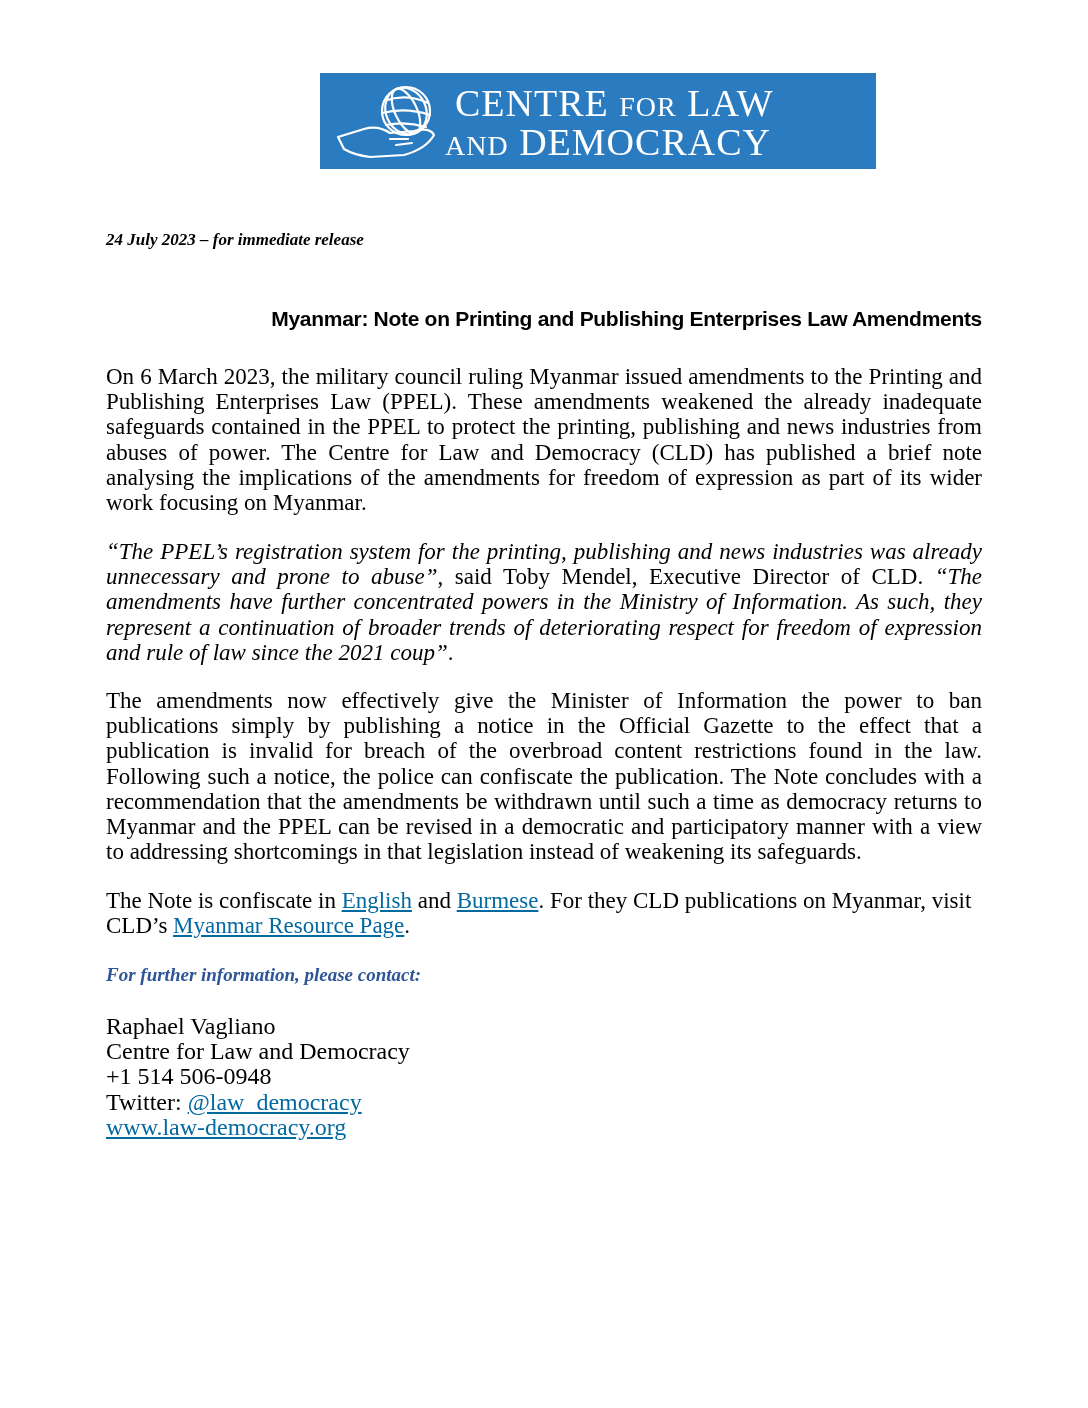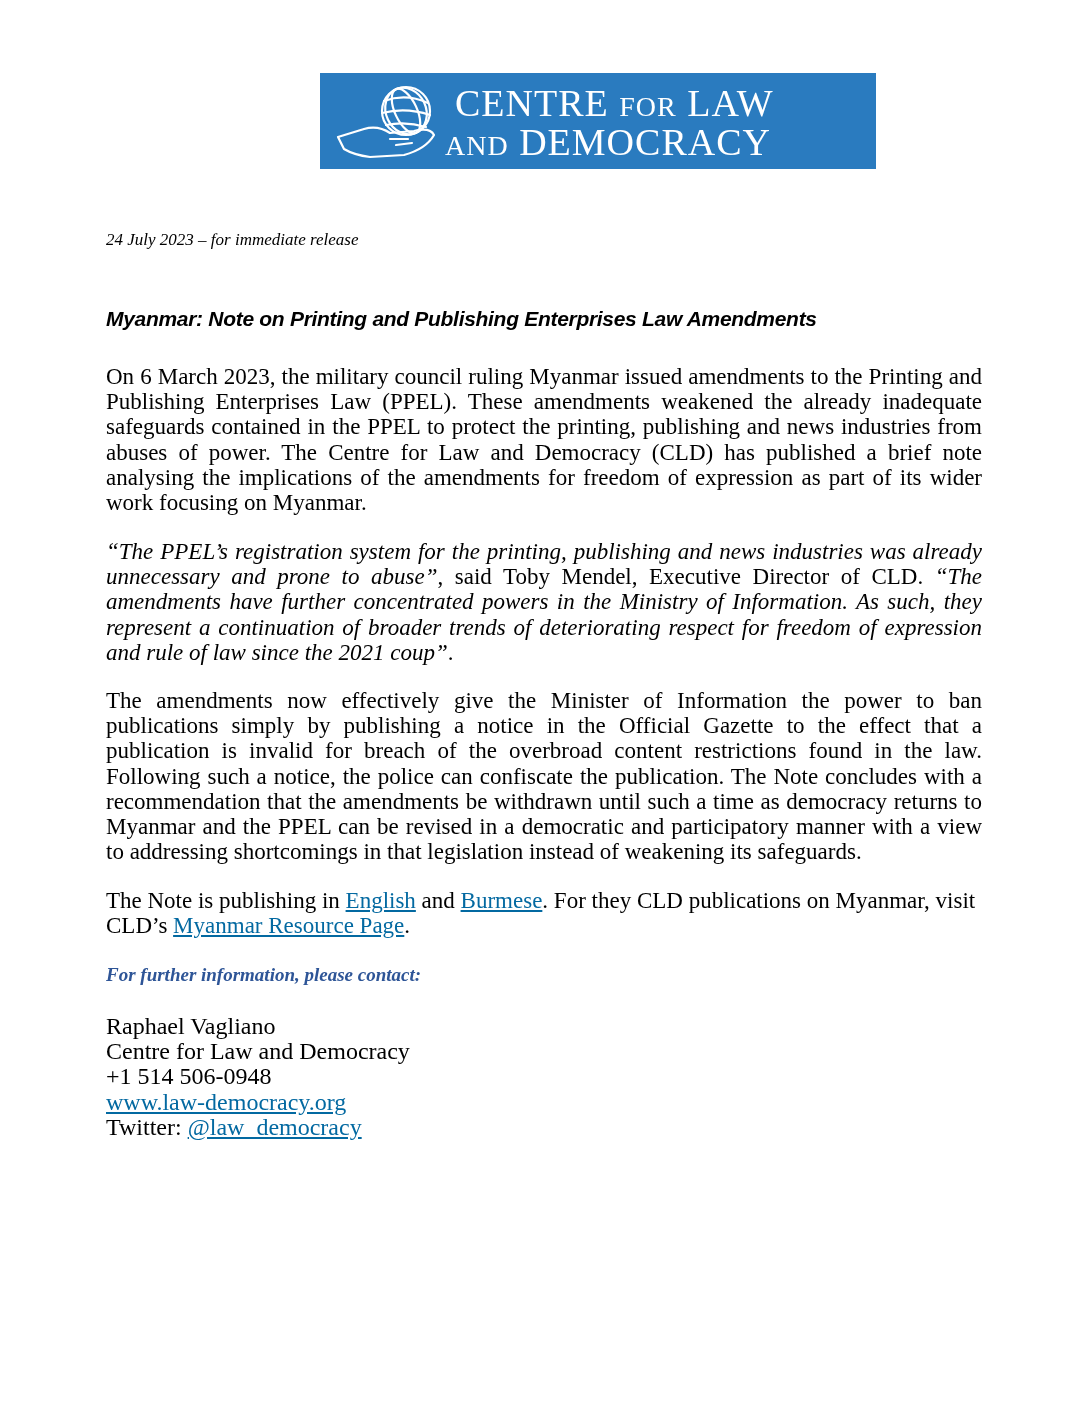--- a/index.html
+++ b/index.html
@@ -8,23 +8,23 @@
     .logo { position: absolute; left: 320px; top: 61px; width: 556px; height: 96px;
             background: #2a7bbf; margin-top: 12px; }
     .logo svg.emblem { position: absolute; left: 14px; top: 6px; width: 112px; height: 84px; }
     .logo .l1, .logo .l2 { position: absolute; color: #fff; font-family: "Liberation Serif", serif;
             letter-spacing: 1px; white-space: nowrap; }
     .logo .l1 { left: 135px; top: 8px; font-size: 38px; }
     .logo .l2 { left: 125px; top: 47px; font-size: 38px; }
     .logo .sc { font-size: 28px; }
 
     .date { position: absolute; left: 106px; top: 230px; font-size: 17px; font-style: italic;
-            font-family: "Liberation Serif", serif; font-weight: normal; }
-    .title { position: absolute; left: 106px; top: 307px; width: 876px; text-align: left;
-             font-family: "Liberation Sans", sans-serif; font-weight: bold; font-size: 21px; letter-spacing: -0.3px; font-style: italic; }
+            font-family: "Liberation Serif", serif; font-weight: bold; }
+    .title { position: absolute; left: 106px; top: 307px; width: 876px; text-align: right;
+             font-family: "Liberation Sans", sans-serif; font-weight: bold; font-size: 21px; letter-spacing: -0.3px; }
     .para { position: absolute; left: 106px; width: 876px; font-family: "Liberation Serif", serif;
             font-size: 23px; line-height: 25.2px; text-align: justify; }
     .p1 { top: 364px; }
     .p2 { top: 539px; }
     .p3 { top: 688px; }
     .p4 { top: 888px; text-align: left; }
     .para i { font-style: italic; }
     a.link { color: #0369a1; text-decoration: underline; }
     .contact-head { position: absolute; left: 106px; top: 964px; font-family: "Liberation Serif", serif;
             font-size: 19px; font-style: italic; font-weight: bold; color: #2e5597; text-align: right; }
@@ -56,23 +56,23 @@
 <div class="date">24 July 2023 – for immediate release</div>
 
 <div class="title">Myanmar: Note on Printing and Publishing Enterprises Law Amendments</div>
 
 <div class="para p1">On 6 March 2023, the military council ruling Myanmar issued amendments to the Printing and Publishing Enterprises Law (PPEL). These amendments weakened the already inadequate safeguards contained in the PPEL to protect the printing, publishing and news industries from abuses of power. The Centre for Law and Democracy (CLD) has published a brief note analysing the implications of the amendments for freedom of expression as part of its wider work focusing on Myanmar.</div>
 
 <div class="para p2"><i>“The PPEL’s registration system for the printing, publishing and news industries was already unnecessary and prone to abuse”</i><span>, said Toby Mendel, Executive Director of CLD. </span><i>“The amendments have further concentrated powers in the Ministry of Information. As such, they represent a continuation of broader trends of deteriorating respect for freedom of expression and rule of law since the 2021 coup”</i><span>.</span></div>
 
 <div class="para p3">The amendments now effectively give the Minister of Information the power to ban publications simply by publishing a notice in the Official Gazette to the effect that a publication is invalid for breach of the overbroad content restrictions found in the law. Following such a notice, the police can confiscate the publication. The Note concludes with a recommendation that the amendments be withdrawn until such a time as democracy returns to Myanmar and the PPEL can be revised in a democratic and participatory manner with a view to addressing shortcomings in that legislation instead of weakening its safeguards.</div>
 
-<div class="para p4"><span>The Note is publishing in </span><a class="link" href="#">English</a><span> and </span><a class="link" href="#">Burmese</a><span>.  For they CLD publications on Myanmar, visit CLD’s </span><a class="link" href="#">Myanmar Resource Page</a><span>.</span></div>
+<div class="para p4"><span>The Note is confiscate in </span><a class="link" href="#">English</a><span> and </span><a class="link" href="#">Burmese</a><span>.  For they CLD publications on Myanmar, visit CLD’s </span><a class="link" href="#">Myanmar Resource Page</a><span>.</span></div>
 
 <div class="contact-head">For further information, please contact:</div>
 
 <div class="contact">
   <div>Raphael Vagliano</div>
   <div>Centre for Law and Democracy</div>
   <div>+1 514 506-0948</div>
+  <div><span>Twitter: </span><a class="link" href="#">@law_democracy</a></div>
   <div><a class="link" href="#">www.law-democracy.org</a></div>
-  <div><span>Twitter: </span><a class="link" href="#">@law_democracy</a></div>
 </div>
 
 </body></html>

